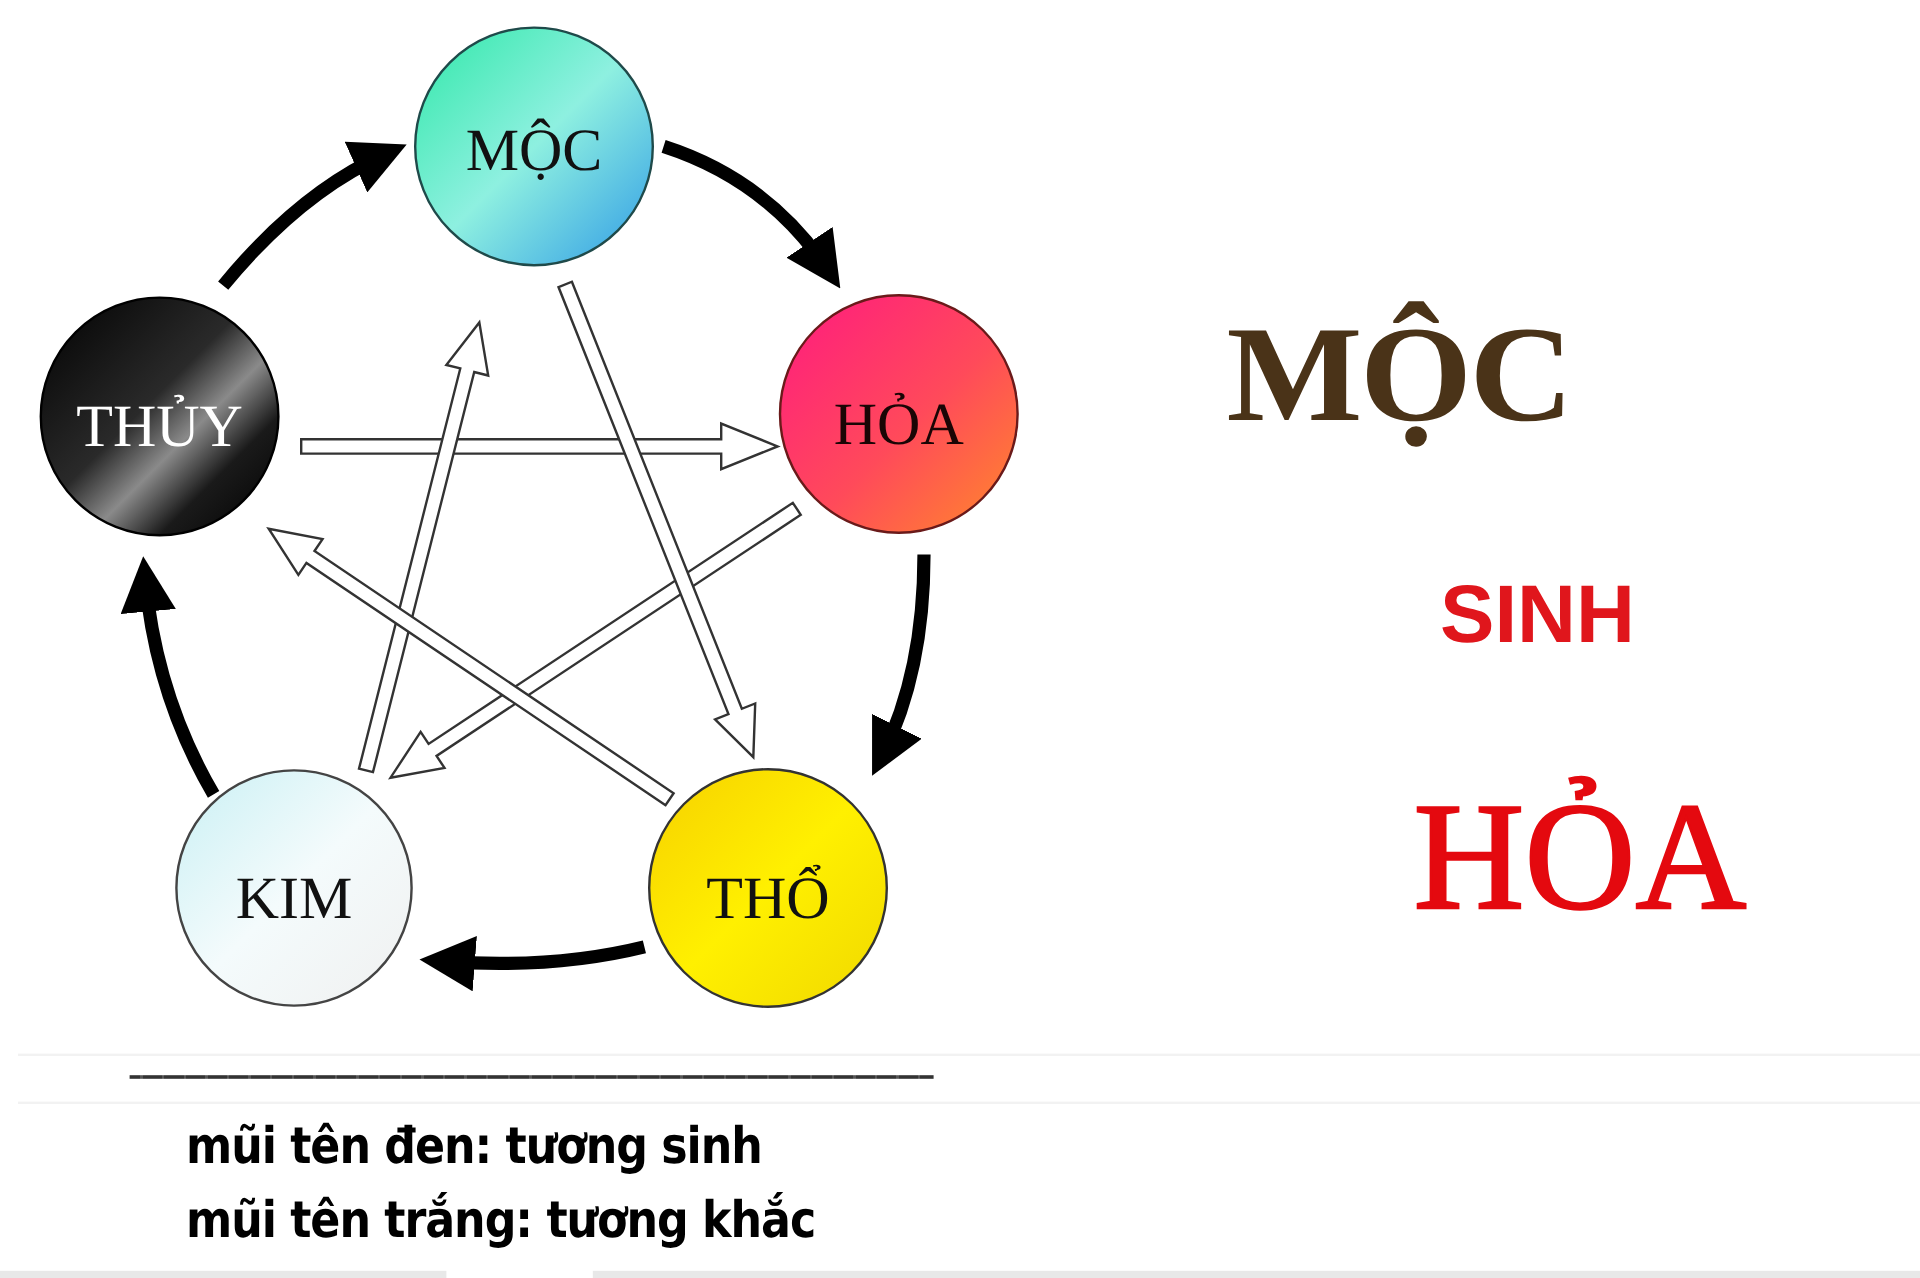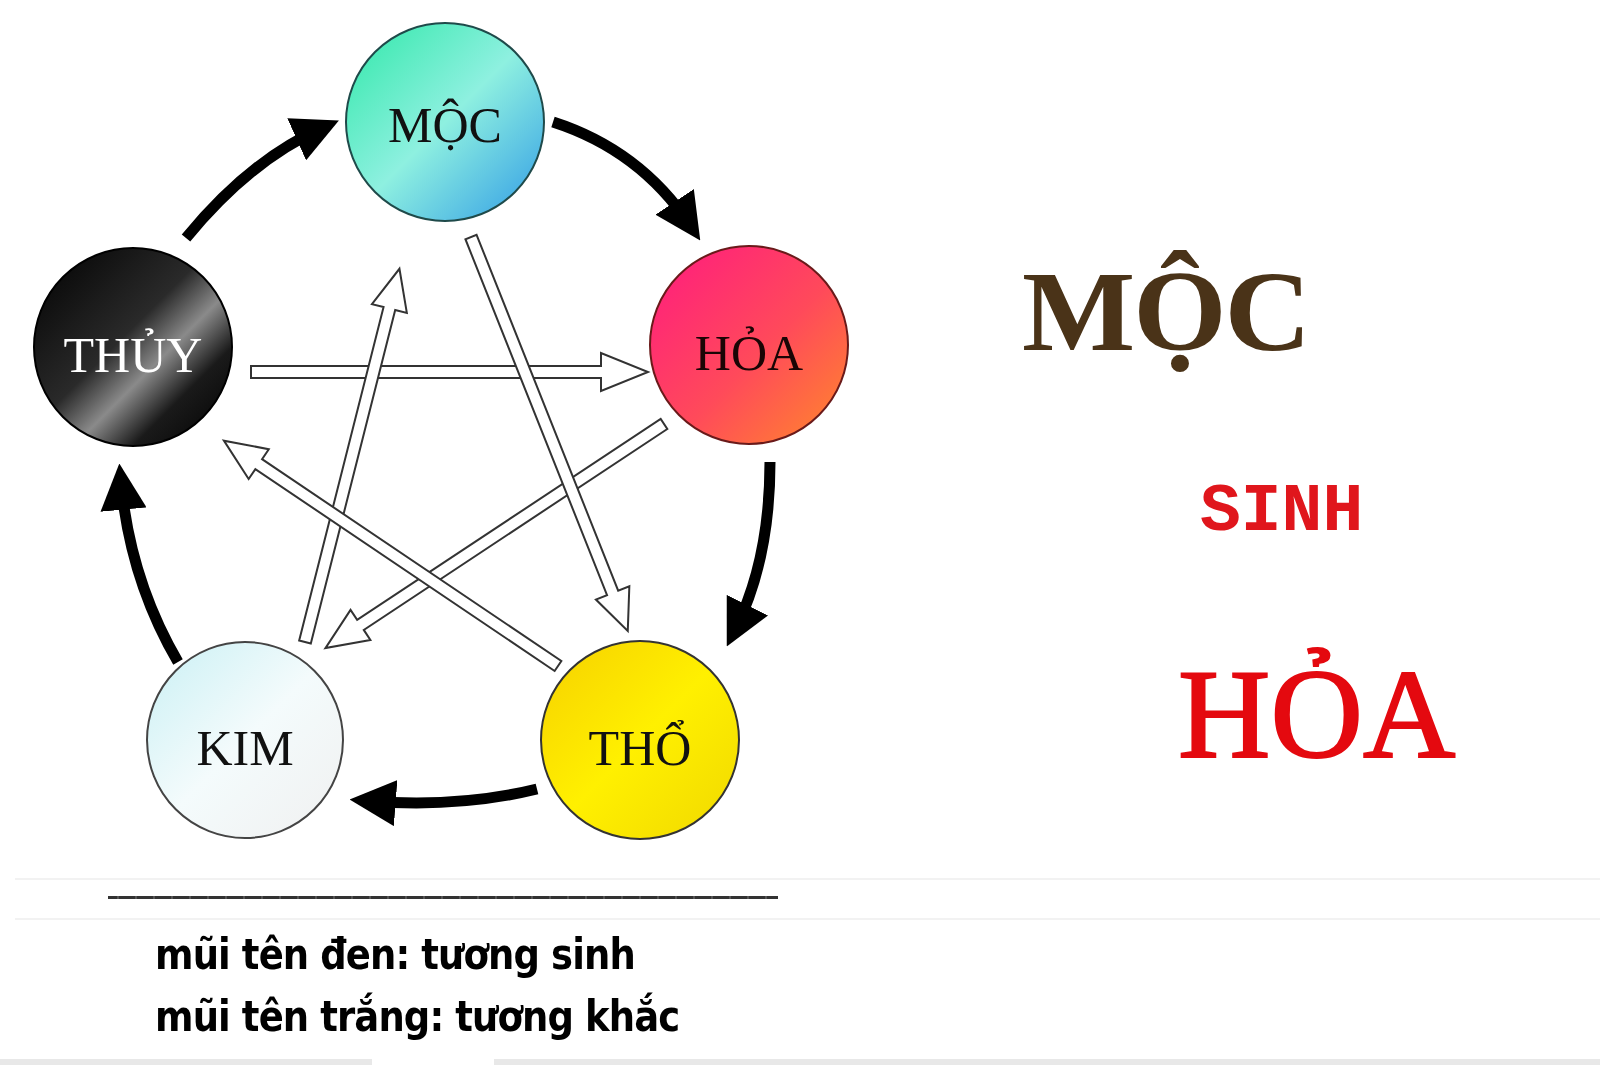--- a/index.html
+++ b/index.html
@@ -1,20 +1,20 @@
 <!DOCTYPE html>
 <html><head>
 <meta charset="utf-8">
 <style>
   html, body { margin:0; padding:0; background:#ffffff; }
   body { width:1600px; height:1065px; position:relative; overflow:hidden; font-family:"Liberation Serif", serif; }
   #diagram { position:absolute; left:0; top:0; width:880px; height:860px; }
   .node-label { font-family:"Liberation Serif", serif; font-size:50px; }
   .rp-moc { position:absolute; left:1022px; top:252px; font-family:"Liberation Serif", serif; font-weight:bold; font-size:120px; color:#4a3318; letter-spacing:-2px; line-height:1; transform:scaleY(0.95); }
-  .rp-sinh { position:absolute; left:1200px; top:478px; font-family:Liberation Mono, monospace; font-weight:bold; font-size:68px; color:#e0161c; line-height:1; }
+  .rp-sinh { position:absolute; left:1200px; top:478px; font-family:Liberation Sans, sans-serif; font-weight:bold; font-size:68px; color:#e0161c; line-height:1; }
   .rp-hoa { position:absolute; left:1178px; top:650px; font-family:"Liberation Serif", serif; font-size:128px; color:#e4090f; line-height:1; font-weight:normal; -webkit-text-stroke:2px #e4090f; }
   .band-top { position:absolute; left:15px; top:878px; width:1585px; height:2px; background:#f2f2f2; }
   .band-bottom { position:absolute; left:15px; top:918px; width:1585px; height:2px; background:#f2f2f2; }
   .divider { position:absolute; left:108px; top:896px; width:670px; height:3px; background:repeating-linear-gradient(90deg,#333 0 9px,#555 9px 11px,#333 11px 18px); }
   .legend { position:absolute; left:155px; top:924px; font-family:"DejaVu Sans", sans-serif; font-weight:bold; color:#000; font-size:42px; line-height:62px; letter-spacing:-1px; transform-origin:left top; transform:scaleX(0.88); }
   .bottom-rule { position:absolute; top:1059px; height:6px; background:#e8e8e8; }
 </style>
 </head>
 <body>
 

